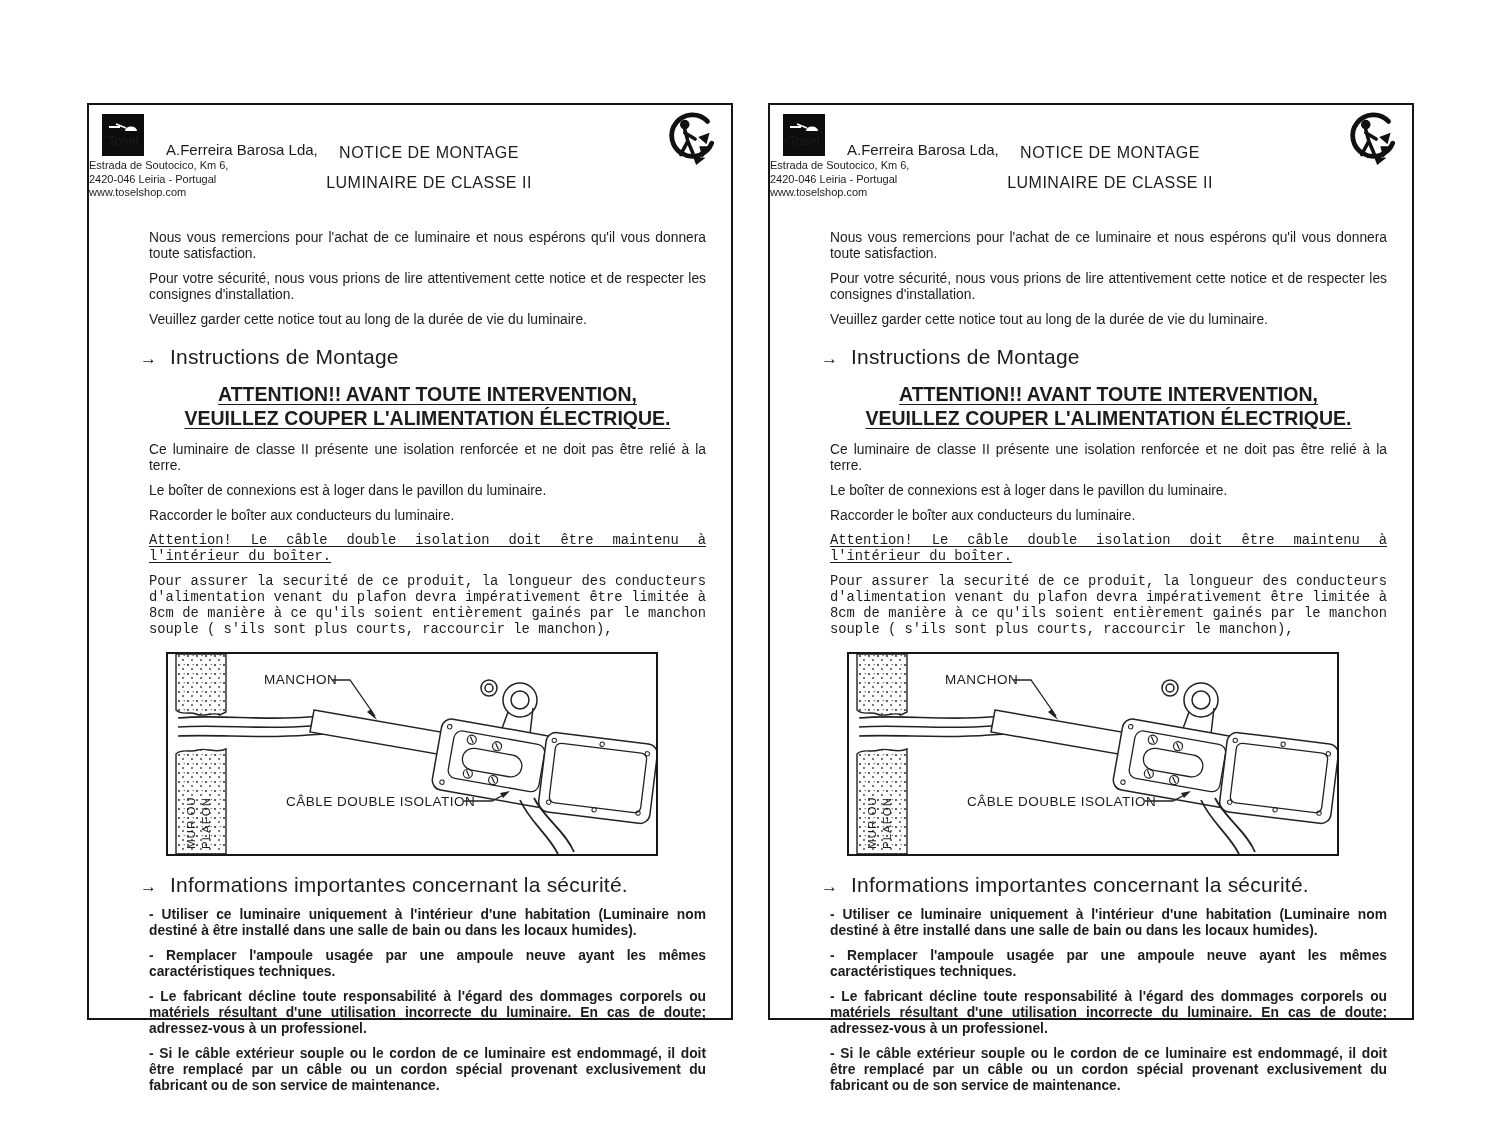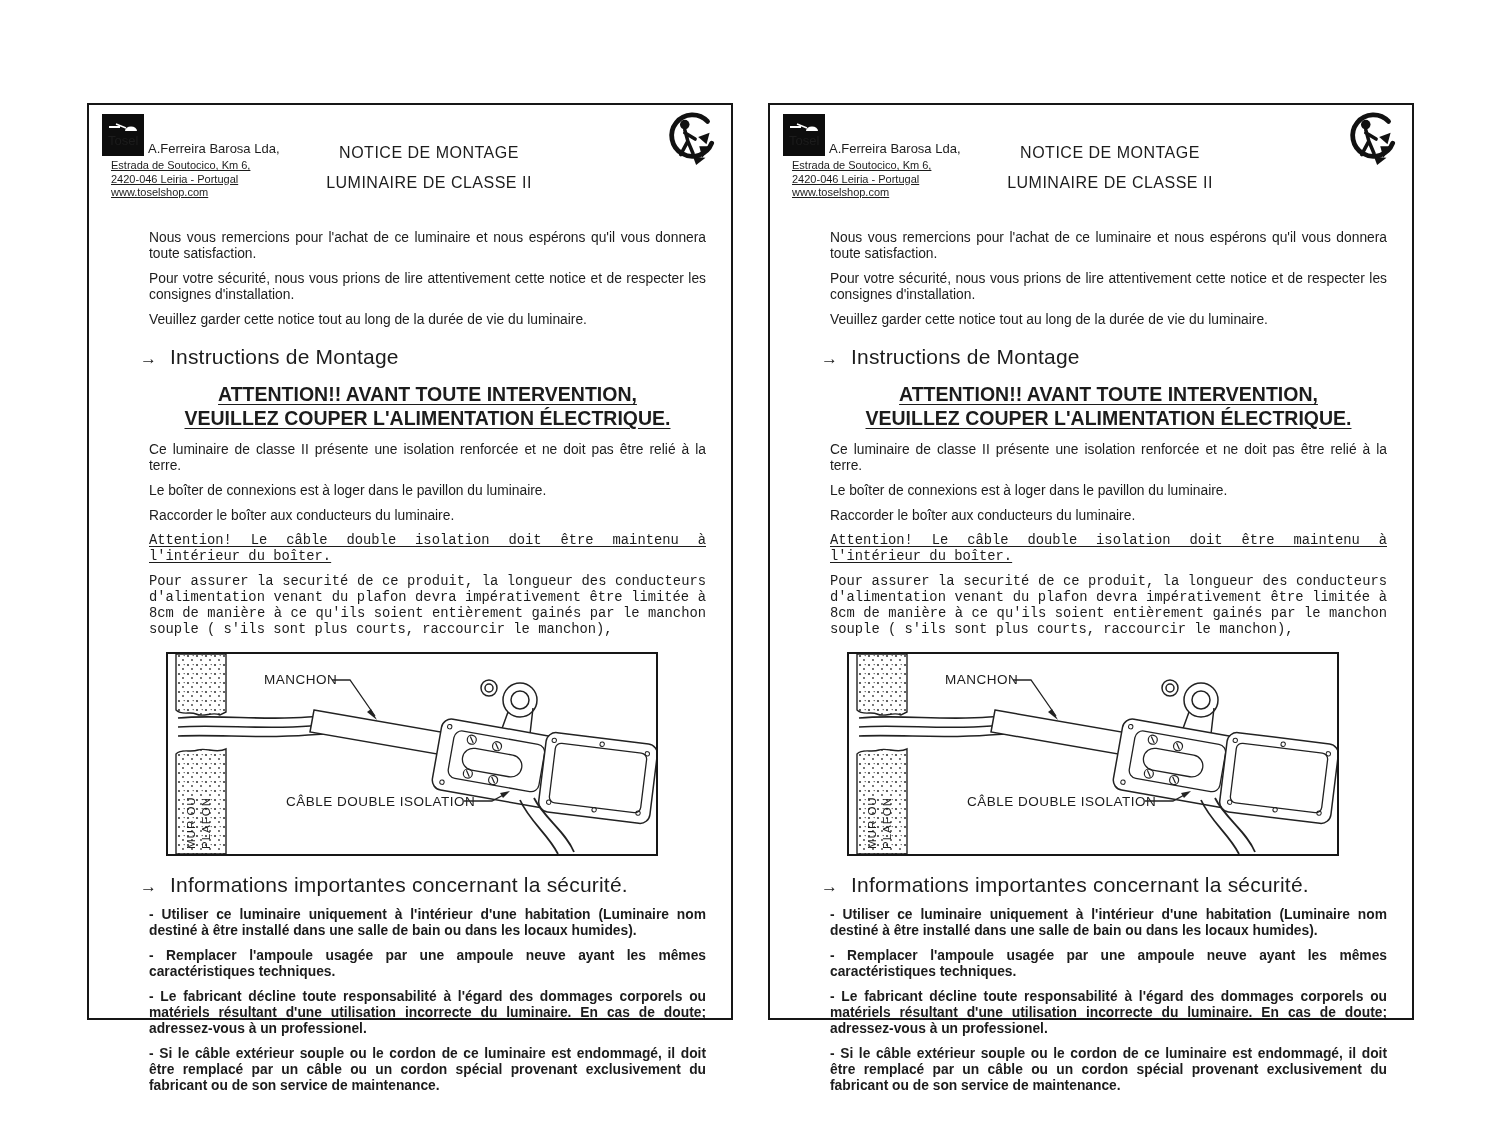--- a/index.html
+++ b/index.html
@@ -4,22 +4,22 @@
 <style>
   html,body{margin:0;padding:0;background:#fff;}
   body{width:1500px;height:1125px;font-family:"Liberation Sans",sans-serif;color:#1c1c1c;}
   .canvas{position:relative;width:1500px;height:1125px;background:#ffffff;overflow:hidden;}
   .sheet{position:absolute;top:103px;width:646px;height:917px;border:2px solid #161616;
          box-sizing:border-box;background:#fff;}
   #pageL{left:87px;} #pageR{left:768px;}
 
   .header{position:relative;height:104px;}
   .logo{position:absolute;left:13px;top:9px;width:42px;height:42px;}
-  .company{position:absolute;left:59px;top:36px;font-size:13px;white-space:nowrap;}
-  .addr{position:absolute;left:22px;top:54px;font-size:11px;line-height:13.5px;text-decoration:underline;}
+  .company{position:absolute;left:77px;top:36px;font-size:15px;white-space:nowrap;}
+  .addr{position:absolute;left:0;top:54px;font-size:11px;line-height:13.5px;}
   .title{position:absolute;left:140px;top:33px;width:400px;text-align:center;
          font-size:16px;line-height:30px;letter-spacing:.5px;white-space:nowrap;}
   .triman{position:absolute;right:10px;top:6px;}
 
   .body{padding:12px 16px 0 51px;font-size:13.8px;line-height:16px;text-align:justify;}
   .body p{margin:9px;}
   .sec-head{display:flex;align-items:baseline;gap:13px;margin-top:21px;text-align:left;}
   .sec-head .arrow{font-size:17px;font-weight:bold;}
   .sec-head .sec-title{font-size:21px;letter-spacing:.2px;white-space:nowrap;}
   .warning{margin-top:15px;text-align:center;font-size:19.5px;line-height:24px;}

